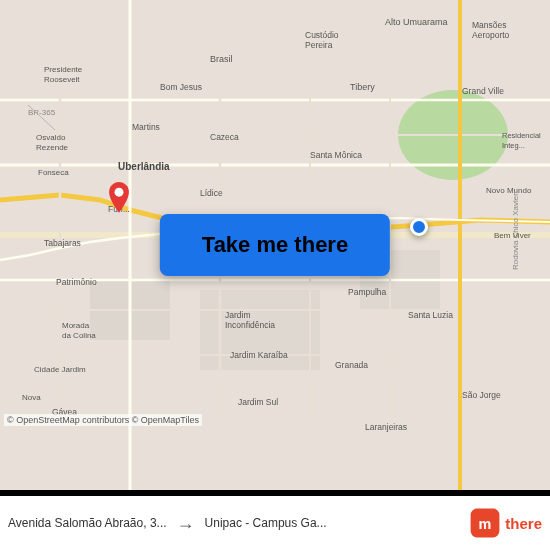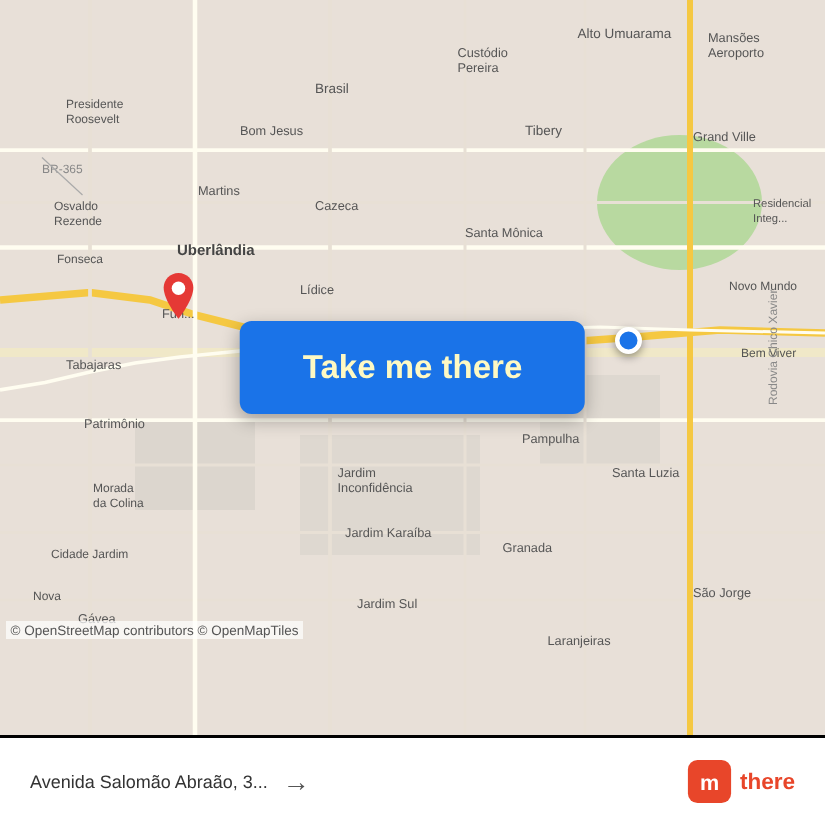--- a/index.html
+++ b/index.html
@@ -21,21 +21,21 @@
       height: 100%;
     }
 
     
     #take-me-there-btn {
       position: absolute;
       top: 50%;
       left: 50%;
       transform: translate(-50%, -50%);
       background-color: #1a73e8;
-      color: #fef9c3;
+      color: #000000;
       border: none;
       border-radius: 8px;
       padding: 18px 42px;
       font-size: 22px;
       font-weight: bold;
       cursor: pointer;
       white-space: nowrap;
       box-shadow: 0 4px 12px rgba(0,0,0,0.3);
       z-index: 10;
     }
@@ -59,22 +59,22 @@
     }
 
     .red-pin svg {
       width: 28px;
       height: 36px;
     }
 
     
     #bottom-bar {
       background: white;
-      border-top: 2px solid #000000;
-      padding: 10px 20px;
+      border-top: 6px solid #000000;
+      padding: 10px 8px;
       display: flex;
       align-items: center;
       justify-content: space-between;
       min-height: 60px;
       gap: 26px;
     }
 
     #route-info {
       display: flex;
       align-items: center;
@@ -233,20 +233,21 @@
     
     <div id="attribution">
       <span>© OpenStreetMap contributors © OpenMapTiles</span>
     </div>
   </div>
 
   <div id="bottom-bar">
     <div id="route-info">
       <span class="route-origin">Avenida Salomão Abraão, 3...</span>
       <span class="route-arrow">→</span>
+      <span class="route-destination">Unipac - Campus Ga...</span>
     </div>
     <div id="moovit-logo">
 
       <svg class="moovit-icon" viewBox="0 0 40 40">
         <rect x="2" y="2" width="36" height="36" rx="8" fill="#e8462a"></rect>
         <text x="20" y="27" font-size="18" font-weight="bold" fill="white" text-anchor="middle" font-family="Arial">m</text>
       </svg>
       <span class="moovit-text">there</span>
     </div>
   </div>

